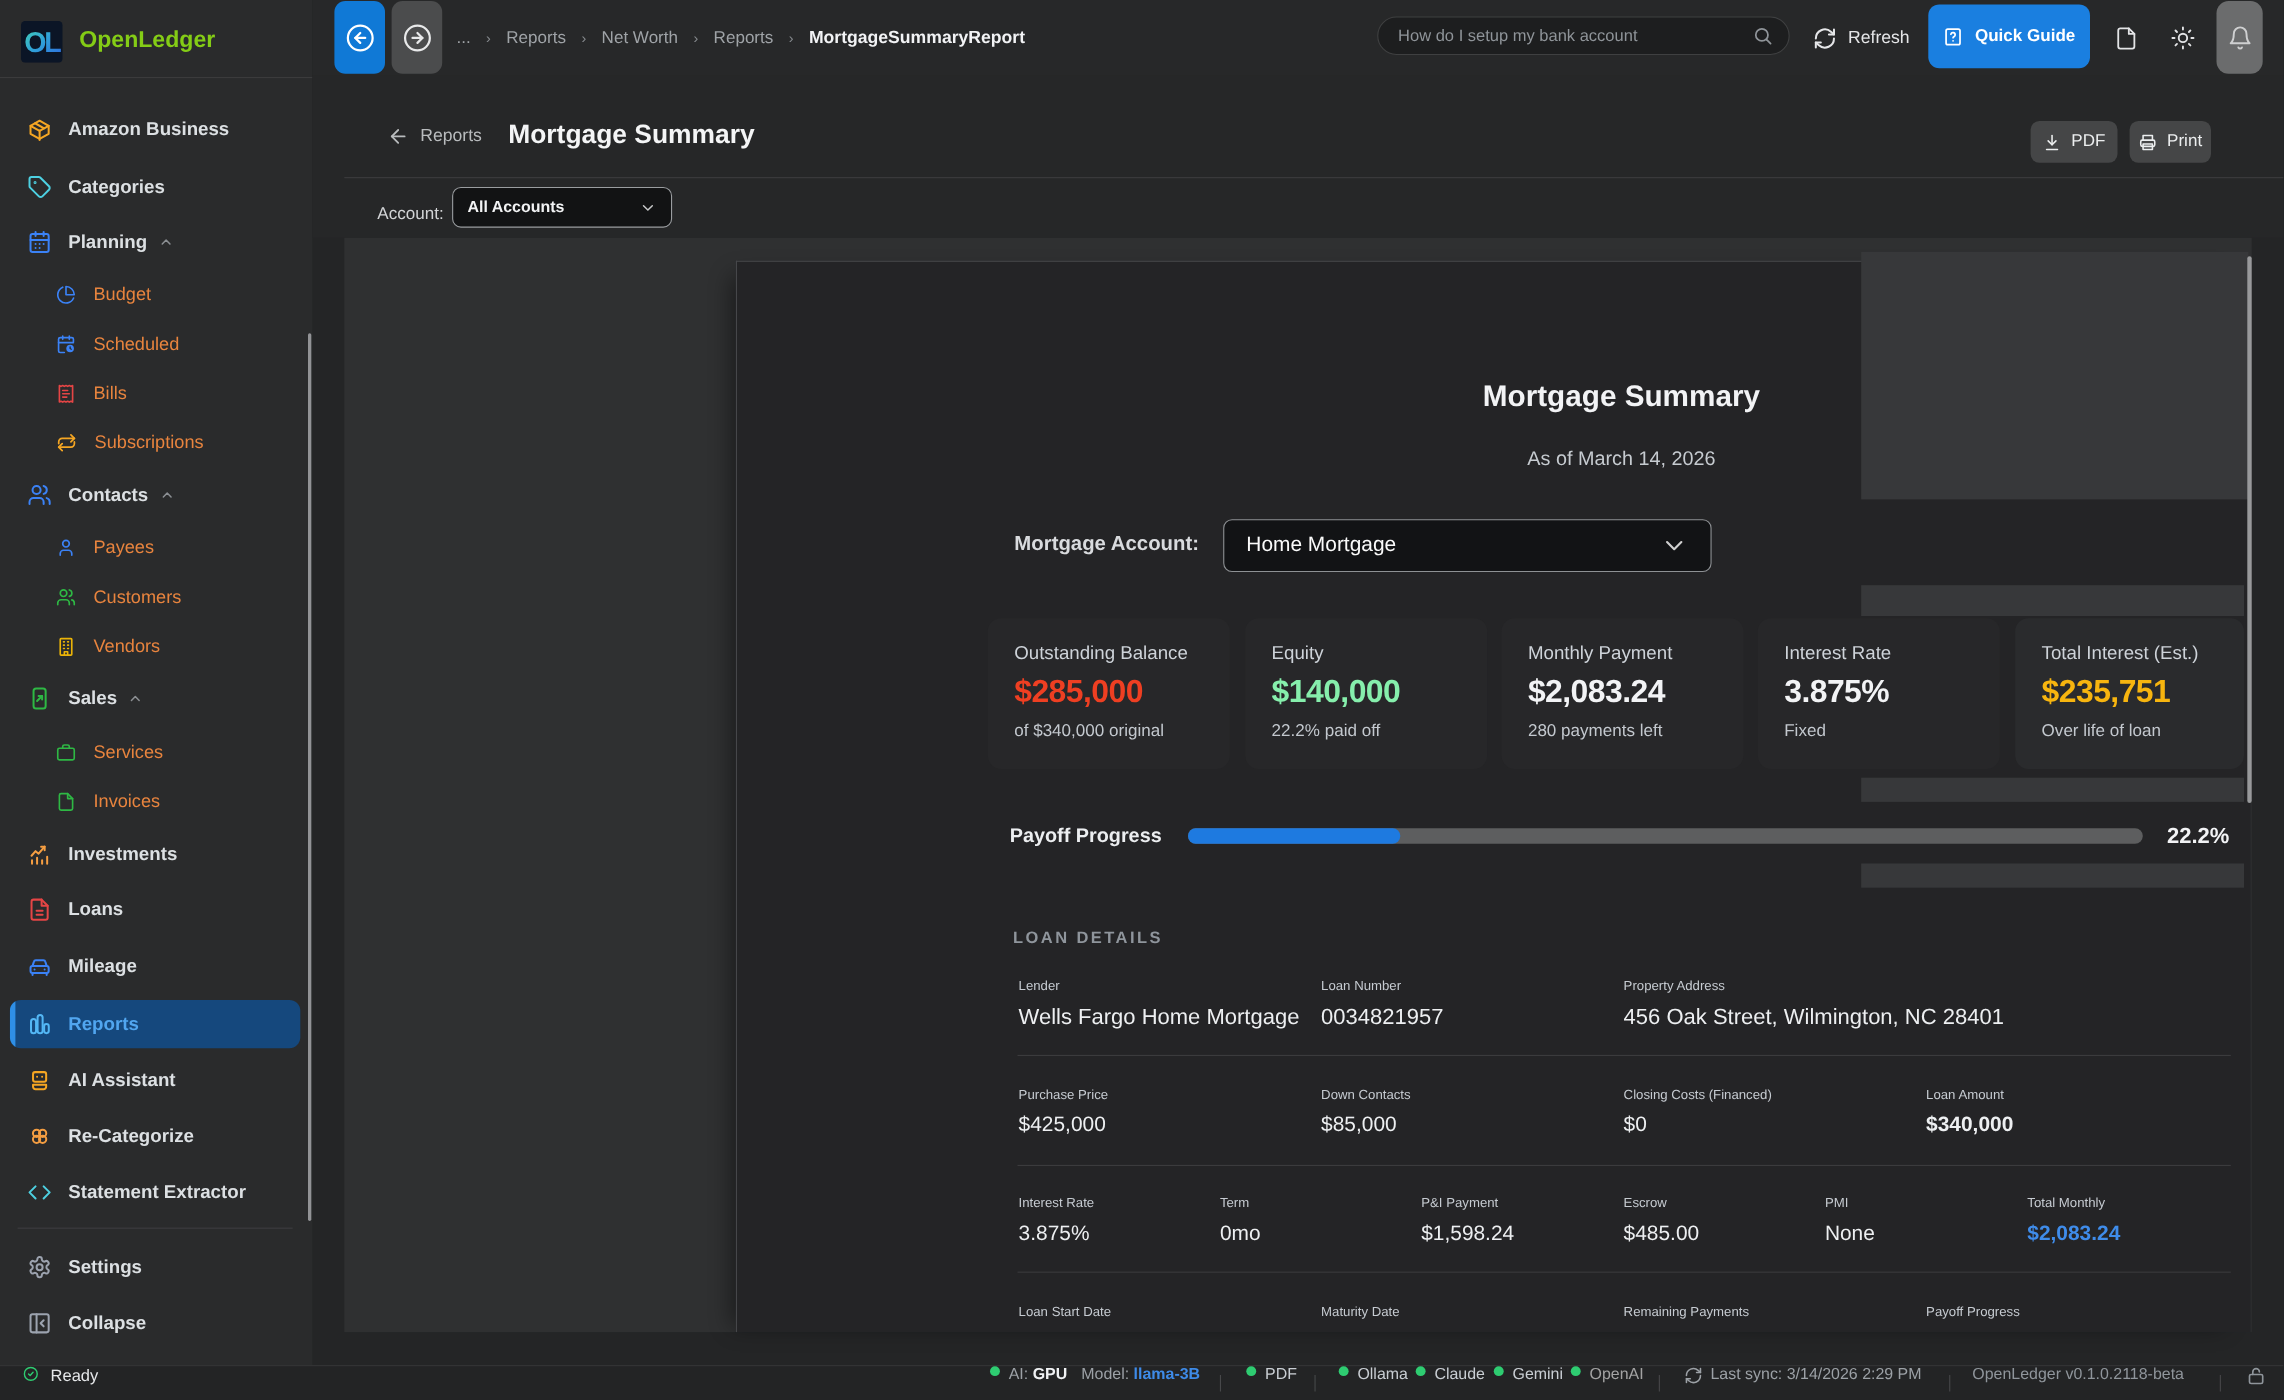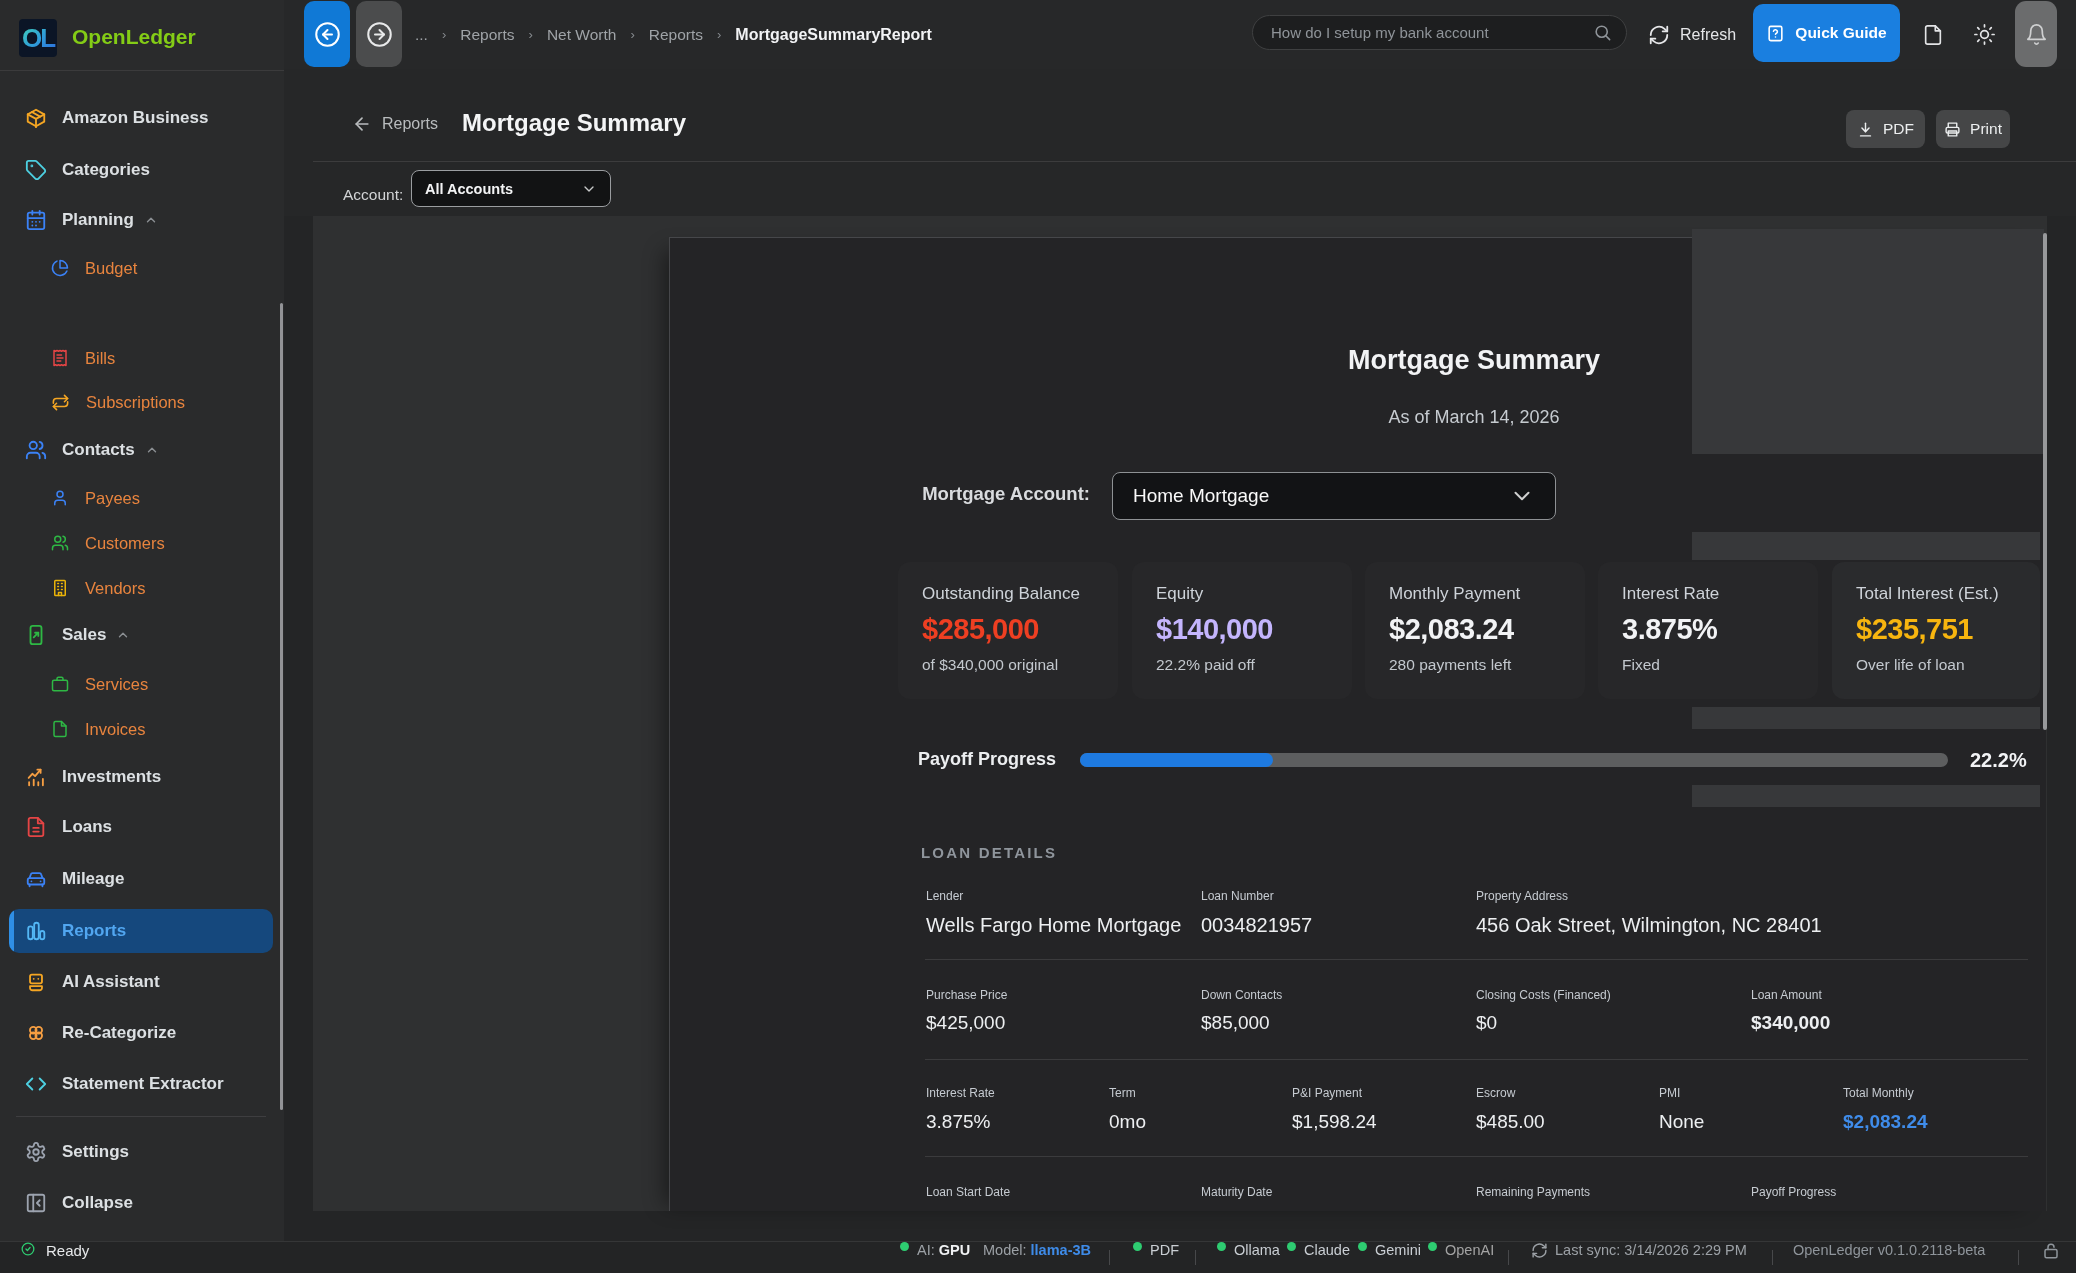--- a/index.html
+++ b/index.html
@@ -103,21 +103,21 @@
       </svg>
     </div>
 
   <div class="card" style="left:898px">
       <div class="lb">Outstanding Balance</div>
       <div class="val" style="color:#ee3f22">$285,000</div>
       <div class="sub">of $340,000 original</div>
     </div>
   <div class="card" style="left:1132px">
       <div class="lb">Equity</div>
-      <div class="val" style="color:#c4b5fd">$140,000</div>
+      <div class="val" style="color:#86efac">$140,000</div>
       <div class="sub">22.2% paid off</div>
     </div>
   <div class="card" style="left:1365px">
       <div class="lb">Monthly Payment</div>
       <div class="val" style="color:#f2f3f5">$2,083.24</div>
       <div class="sub">280 payments left</div>
     </div>
   <div class="card" style="left:1598px">
       <div class="lb">Interest Rate</div>
       <div class="val" style="color:#f2f3f5">3.875%</div>
@@ -214,20 +214,29 @@
           <path d="M6 15l6-6 6 6"></path>
         </svg>
       </div>
     <div class="nav sub" style="top:246px">
         <svg width="18" height="18" viewBox="0 0 24 24" fill="none" stroke="#3b82f6" stroke-width="2" stroke-linecap="round" stroke-linejoin="round">
           <path d="M21.2 15.9A10 10 0 1 1 8 2.8"></path>
           <path d="M22 12A10 10 0 0 0 12 2v10z"></path>
         </svg>
         <span>Budget</span>
       </div>
+    <div class="nav sub" style="top:291px">
+        <svg width="18" height="18" viewBox="0 0 24 24" fill="none" stroke="#3b82f6" stroke-width="2" stroke-linecap="round" stroke-linejoin="round">
+          <path d="M21 9V6a2 2 0 0 0-2-2H5a2 2 0 0 0-2 2v14a2 2 0 0 0 2 2h5"></path>
+          <path d="M16 2v4M8 2v4M3 10h18"></path>
+          <circle cx="17" cy="17" r="4.6" fill="#3b82f6" stroke="none"></circle>
+          <path d="M17 15.2v1.9l1.4.9" stroke="#2a2b2c" stroke-width="1.6"></path>
+        </svg>
+        <span>Scheduled</span>
+      </div>
     <div class="nav sub" style="top:336px">
         <svg width="18" height="18" viewBox="0 0 24 24" fill="none" stroke="#e54545" stroke-width="2" stroke-linecap="round" stroke-linejoin="round">
           <path d="M4 2v20l2-1 2 1 2-1 2 1 2-1 2 1 2-1 2 1V2l-2 1-2-1-2 1-2-1-2 1-2-1-2 1z"></path>
           <path d="M14 8H8M16 12H8M13 16H8"></path>
         </svg>
         <span>Bills</span>
       </div>
     <div class="nav sub" style="top:380px">
         <svg width="19" height="19" viewBox="0 0 24 24" fill="none" stroke="#f5a623" stroke-width="2" stroke-linecap="round" stroke-linejoin="round">
           <path d="M17 3l4 4-4 4"></path>

